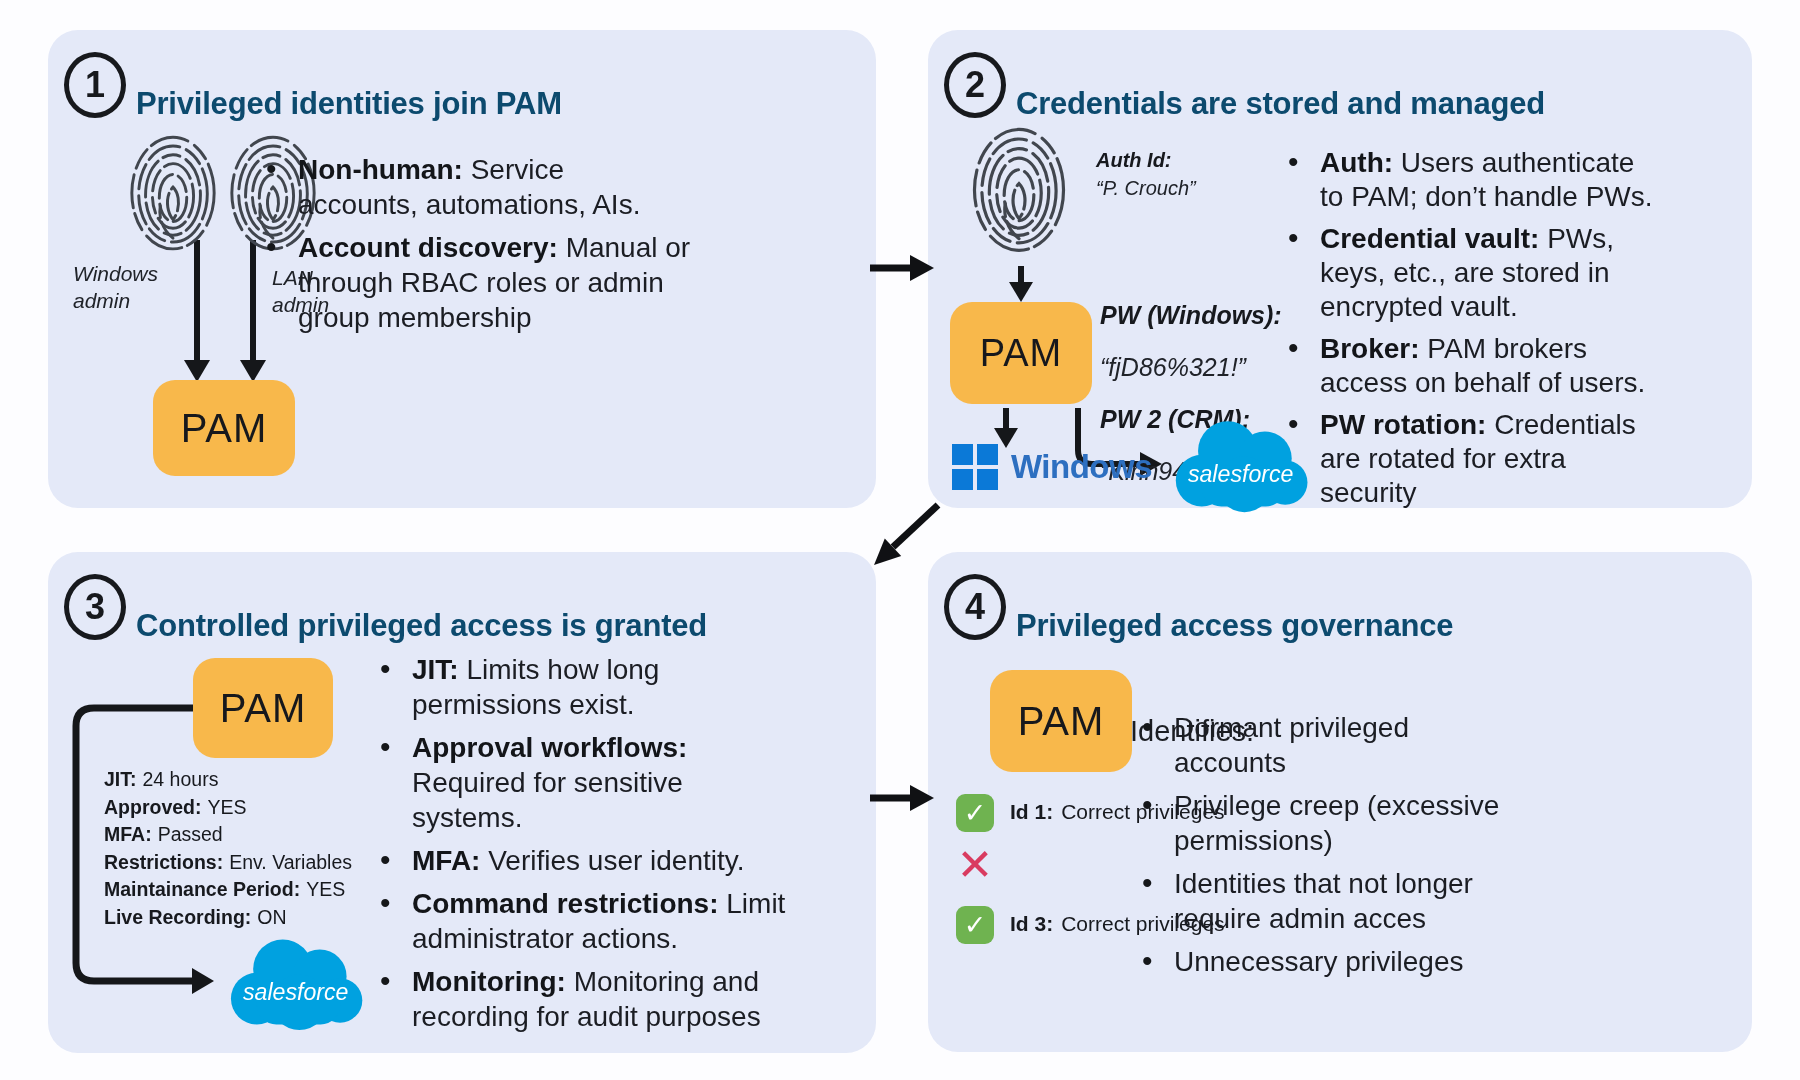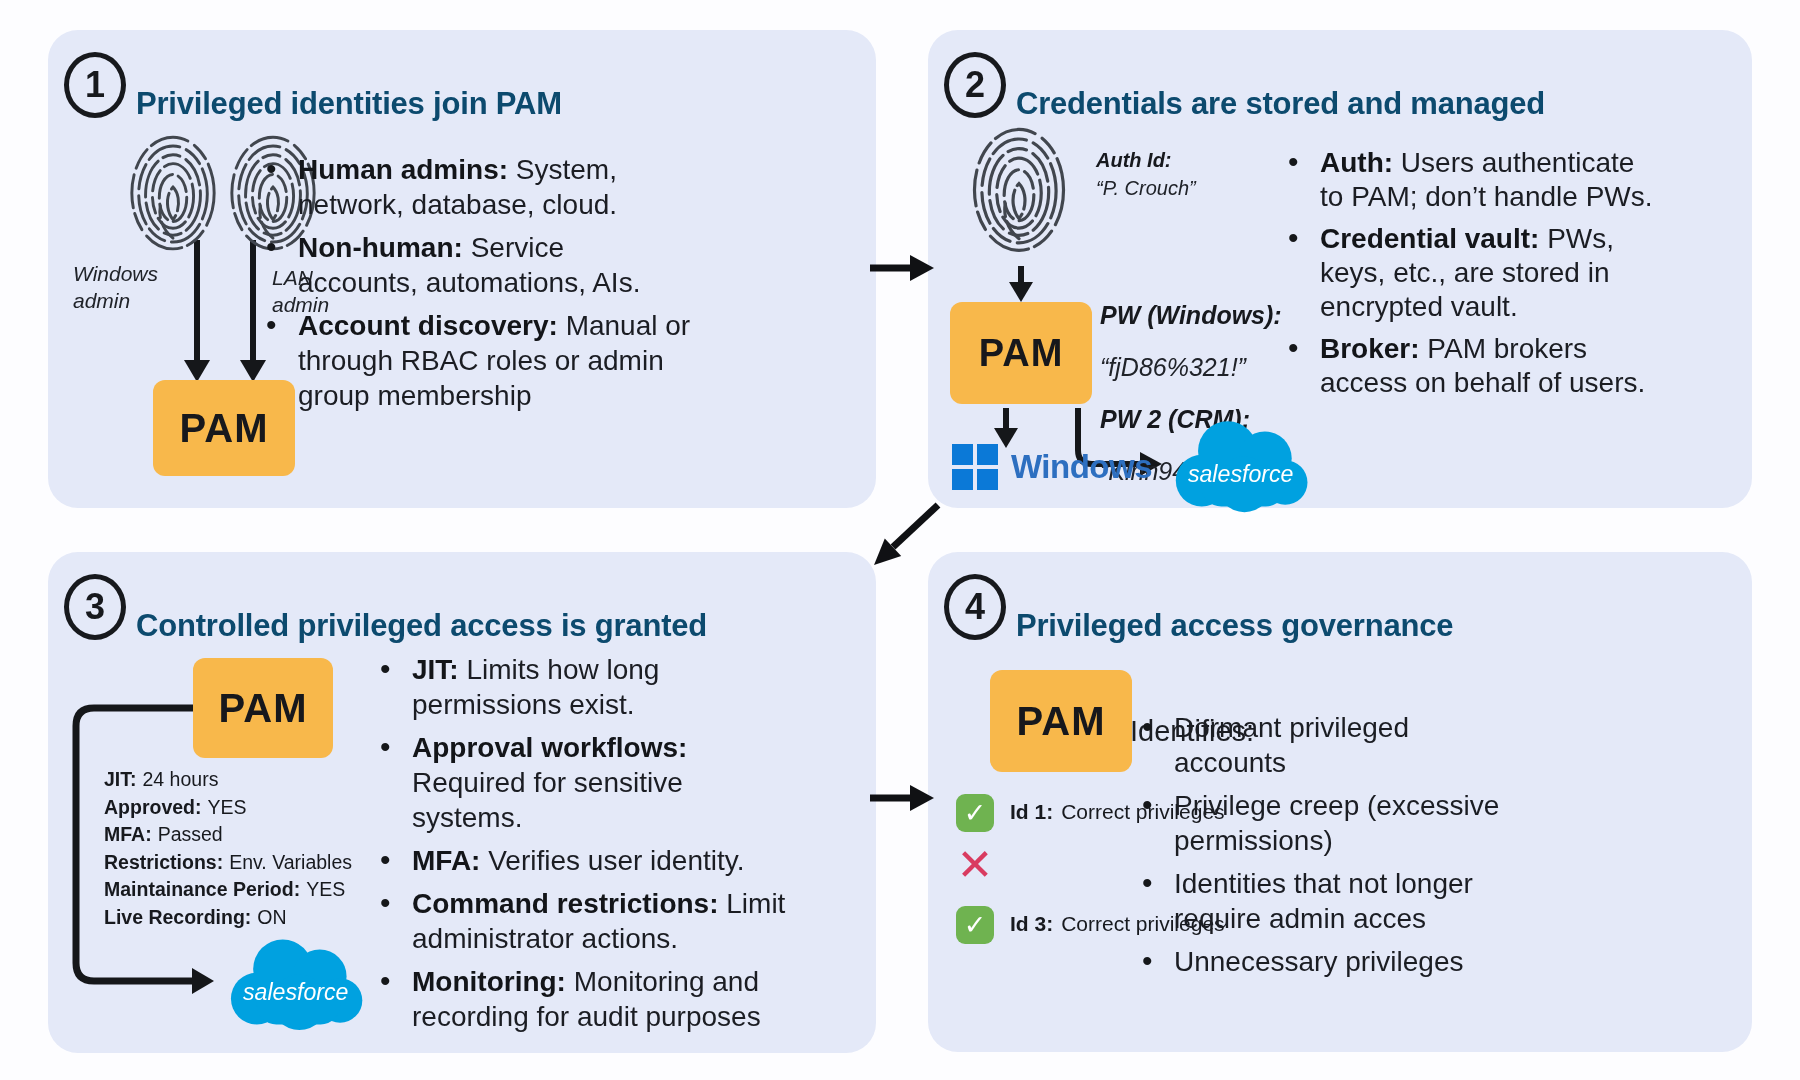--- a/index.html
+++ b/index.html
@@ -31,23 +31,23 @@
   .bullets li{position:relative;padding-left:36px;white-space:pre-line;margin-bottom:8px;}
   .bullets li::before{content:"\2022";position:absolute;left:4px;top:-1px;font-size:30px;color:#15171a;}
   .bullets b{font-weight:bold;color:#131519;}
 
   #p1 .bullets{left:214px;top:122px;width:540px;}
   #p2 .bullets{left:356px;top:116px;width:450px;line-height:34px;}
   #p3 .bullets{left:328px;top:100px;width:480px;}
   #p4 .bullets{left:210px;top:158px;width:570px;}
 
   .pam{
-    position:absolute;background:#f8b84b;border-radius:12px;
+    position:absolute;background:#f8b84b;border-radius:22px;
     display:flex;align-items:center;justify-content:center;
-    font-weight:700;color:#17181c;letter-spacing:1px;
+    font-weight:400;color:#17181c;letter-spacing:1px;
   }
   #p1 .pam{left:105px;top:350px;width:142px;height:96px;font-size:40px;}
   #p2 .pam{left:22px;top:272px;width:142px;height:102px;font-size:38px;}
   #p3 .pam{left:145px;top:106px;width:140px;height:100px;font-size:40px;}
   #p4 .pam{left:62px;top:118px;width:142px;height:102px;font-size:40px;}
 
   svg.fp{position:absolute;}
   #p1 .fp1{left:76px;top:98px;width:98px;height:134px;}
   #p1 .fp2{left:176px;top:98px;width:98px;height:134px;}
   #p2 .fpA{left:38px;top:92px;width:106px;height:140px;}
@@ -131,22 +131,20 @@
     </svg>
   <svg class="fp fp2">
       <use href="#fpsym"></use>
     </svg>
   <div class="note fpl1">Windows
 admin</div>
   <div class="note fpl2">LAN
 admin</div>
   <div class="pam">PAM</div>
   <ul class="bullets">
-    <li><b>Human admins:</b><span> System,
-network, database, cloud.</span></li>
     <li><b>Non-human:</b><span> Service
 accounts, automations, AIs.</span></li>
     <li><b>Account discovery:</b><span> Manual or
 through RBAC roles or admin
 group membership</span></li>
   </ul>
 </section>
 
 <section class="panel" id="p2">
   <svg class="arrows" viewBox="0 0 824 478">
@@ -188,20 +186,23 @@
     <text x="84" y="76" text-anchor="middle" font-size="25" font-style="italic" fill="#ffffff">salesforce</text>
   </svg>
   <ul class="bullets">
     <li><b>Auth:</b><span> Users authenticate
 to PAM; don’t handle PWs.</span></li>
     <li><b>Credential vault:</b><span> PWs,
 keys, etc., are stored in
 encrypted vault.</span></li>
     <li><b>Broker:</b><span> PAM brokers
 access on behalf of users.</span></li>
+    <li><b>PW rotation:</b><span> Credentials
+are rotated for extra
+security</span></li>
   </ul>
 </section>
 
 <section class="panel" id="p3">
   <svg class="arrows" viewBox="0 0 828 501">
     <path d="M145,156 H46 Q28,156 28,174 V411 Q28,429 46,429 H146" fill="none" stroke="#15171a" stroke-width="7"></path>
     <polygon points="166,429 144,416 144,442" fill="#15171a"></polygon>
   </svg>
   <div class="circle">3</div>
   <h2 class="title">Controlled privileged access is granted</h2>

